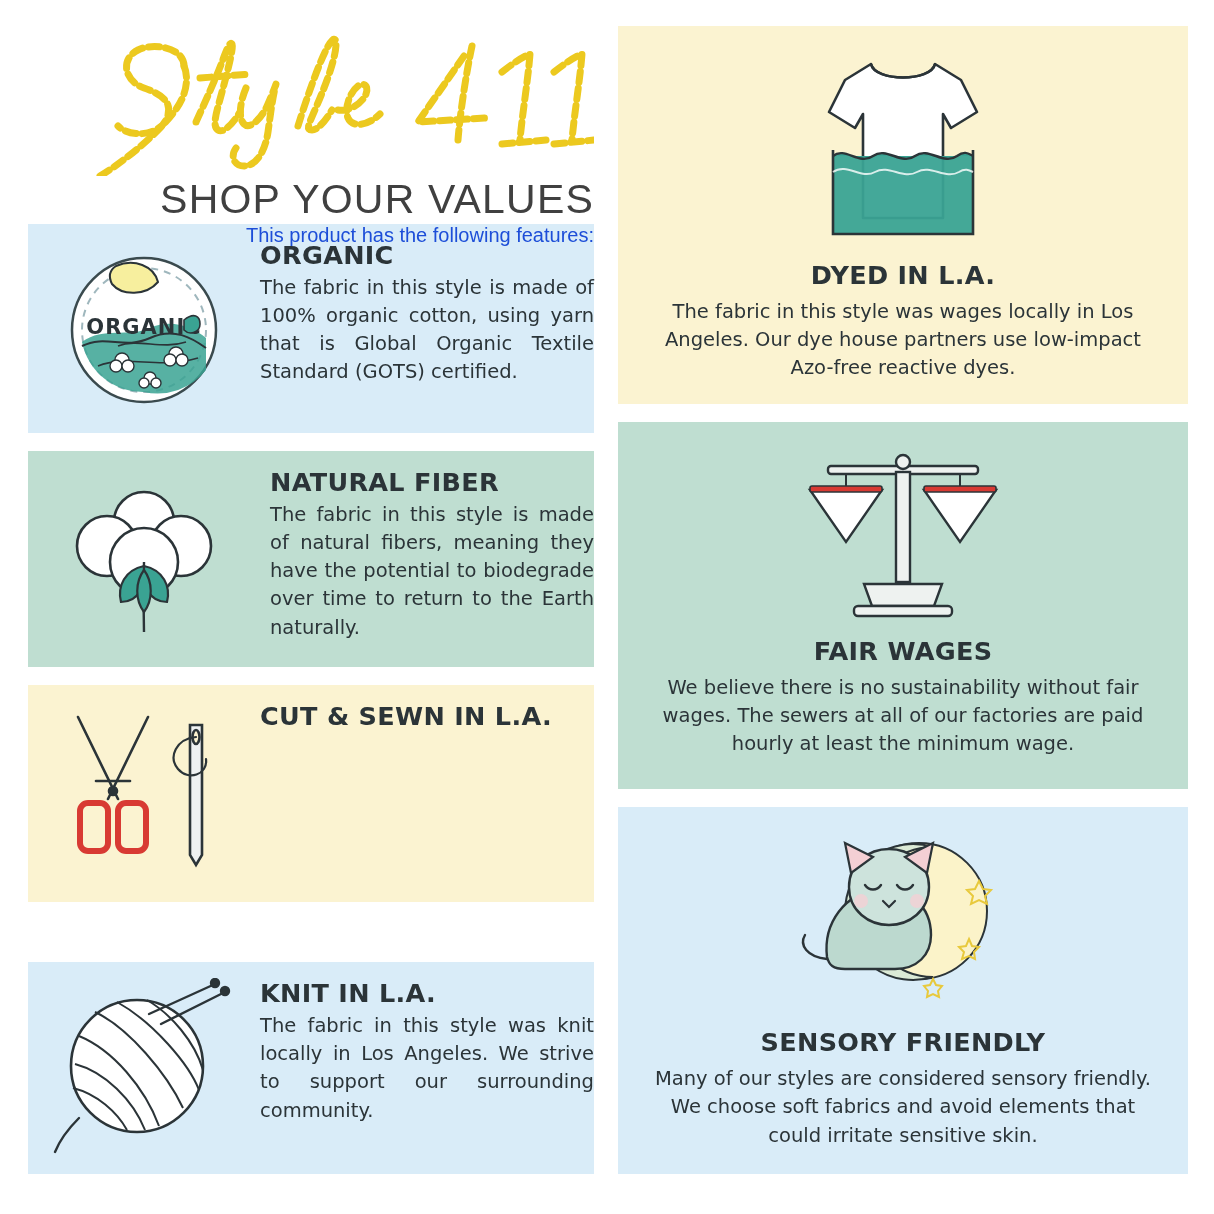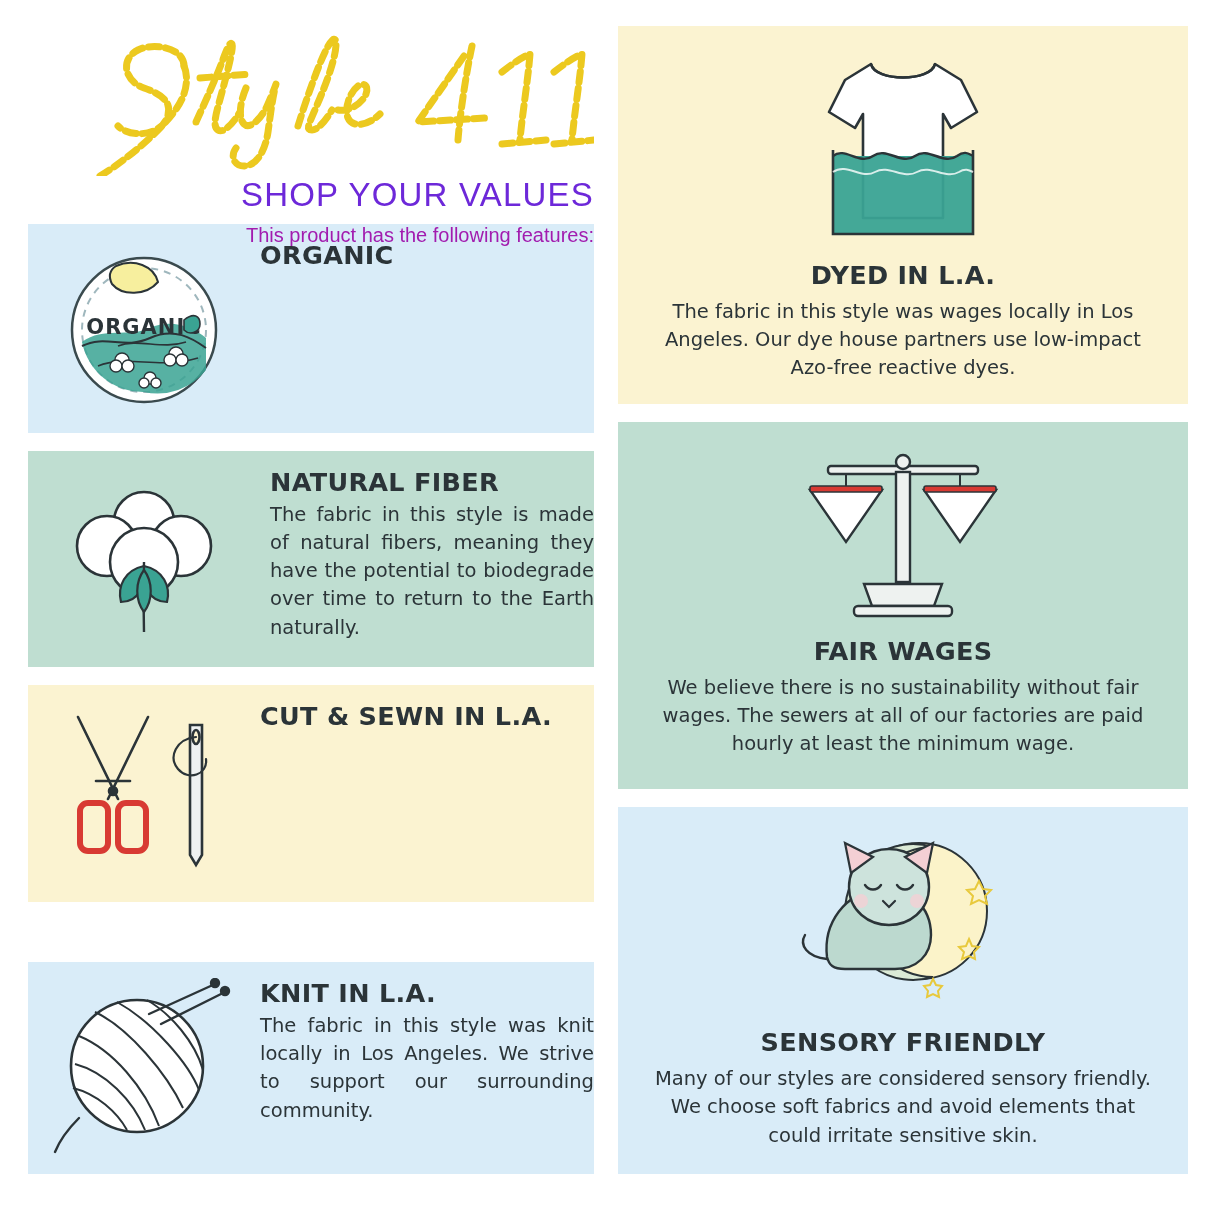--- a/index.html
+++ b/index.html
@@ -47,33 +47,33 @@
     height: 140px;
   }
   .logo-svg { position: absolute; left: 6px; top: 0; }
   .tagline {
     position: absolute;
     left: 0; right: 0;
     top: 150px;
     text-align: right;
     padding-right: 0px;
     font-family: "Liberation Sans", sans-serif;
-    font-size: 33px;
+    font-size: 41px;
     letter-spacing: 1.2px;
-    color: #6d28d9;
+    color: #404040;
     font-weight: 400;
   }
   .subtagline {
     position: absolute;
     left: 0; right: 0;
     top: 198px;
     text-align: right;
     font-family: "Liberation Sans", sans-serif;
     font-size: 20px;
-    color: #a21caf;
+    color: #1d4ed8;
   }
 
   
   .card-left {
     display: flex;
     align-items: flex-start;
     margin-bottom: 18px;
     box-sizing: border-box;
     padding: 16px 0 16px 0;
   }
@@ -192,20 +192,21 @@
               <circle cx="86" cy="141" r="5"></circle>
               <circle cx="98" cy="141" r="5"></circle>
           </g>
           <path d="M58 24 C76 16 96 24 100 40 C88 54 64 54 54 42 C50 34 52 28 58 24 Z" fill="#f7ef9e" stroke="#2b3438" stroke-width="2"></path>
           <text x="86" y="92" text-anchor="middle" font-family="DejaVu Sans, sans-serif" font-size="21" font-weight="bold" fill="#2b3438" letter-spacing="1">ORGANIC</text>
           <path d="M126 78 C136 70 142 74 142 82 C142 90 132 94 126 88 Z" fill="#3aa393" stroke="#2b3438" stroke-width="1.6"></path>
         </svg>
       </div>
       <div class="text-col">
         <div class="card-title">ORGANIC</div>
+        <div class="card-body">The fabric in this style is made of 100% organic cotton, using yarn that is Global Organic Textile Standard (GOTS) certified.</div>
       </div>
     </div>
 
     <div class="card-left bg-green" style="height:230px;">
       <div class="icon-col">
         <svg width="178" height="178" viewBox="0 0 178 178">
           <g fill="#ffffff" stroke="#2b3438" stroke-width="2.6">
             <circle cx="89" cy="52" r="30"></circle>
             <circle cx="52" cy="76" r="30"></circle>
             <circle cx="126" cy="76" r="30"></circle>

